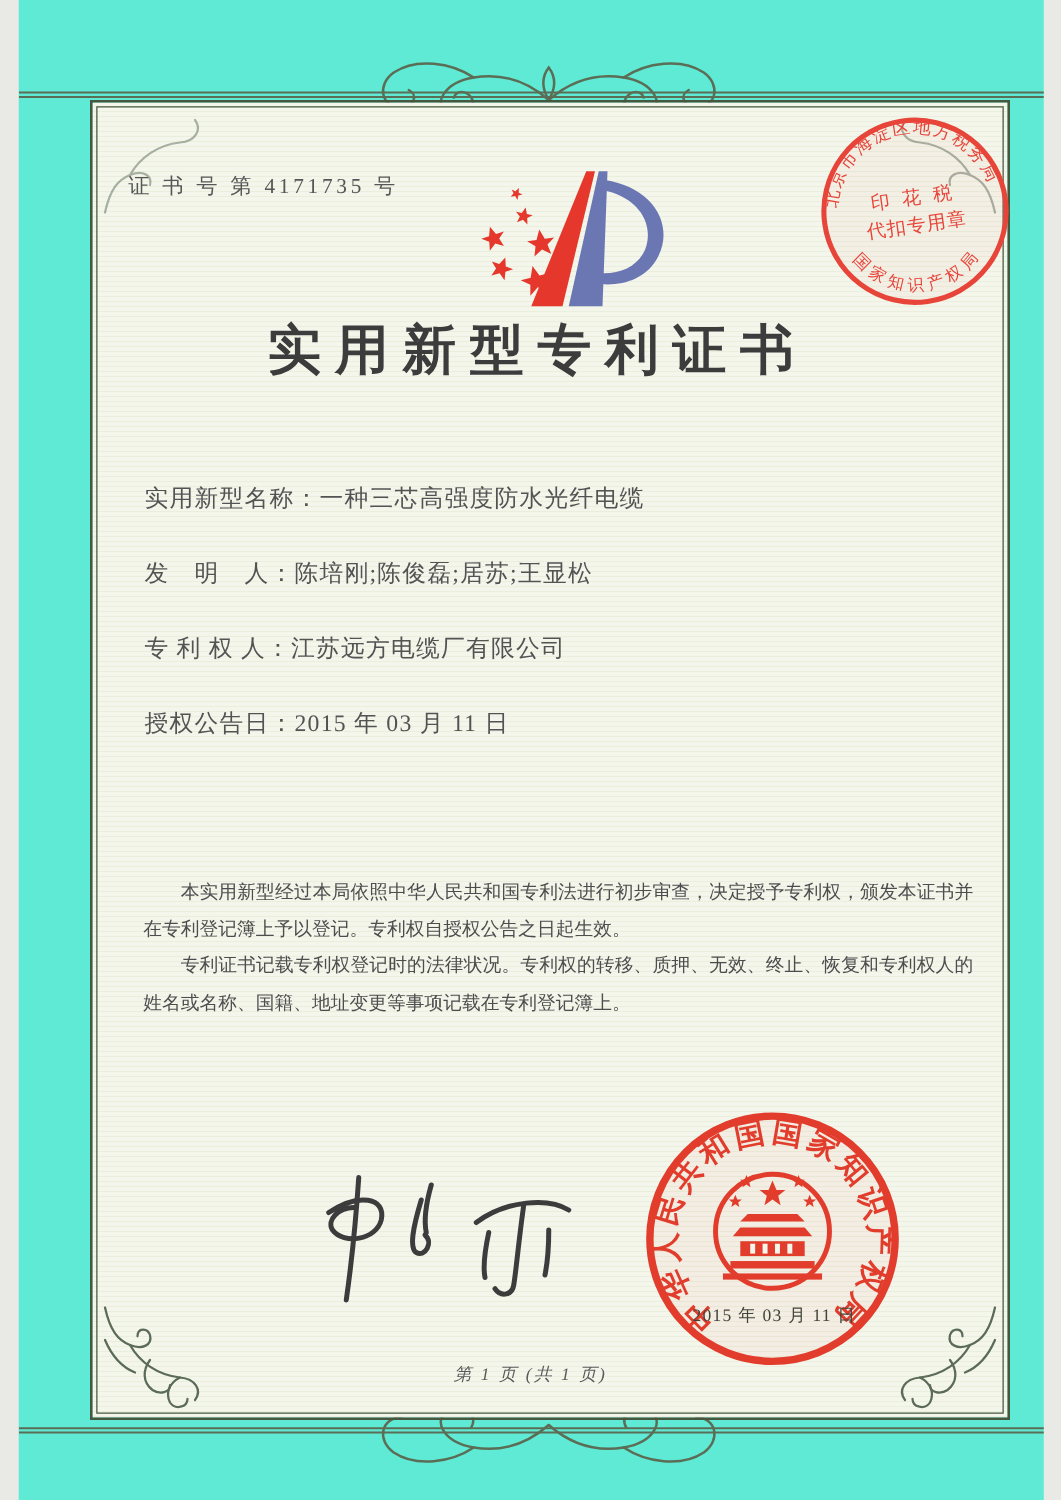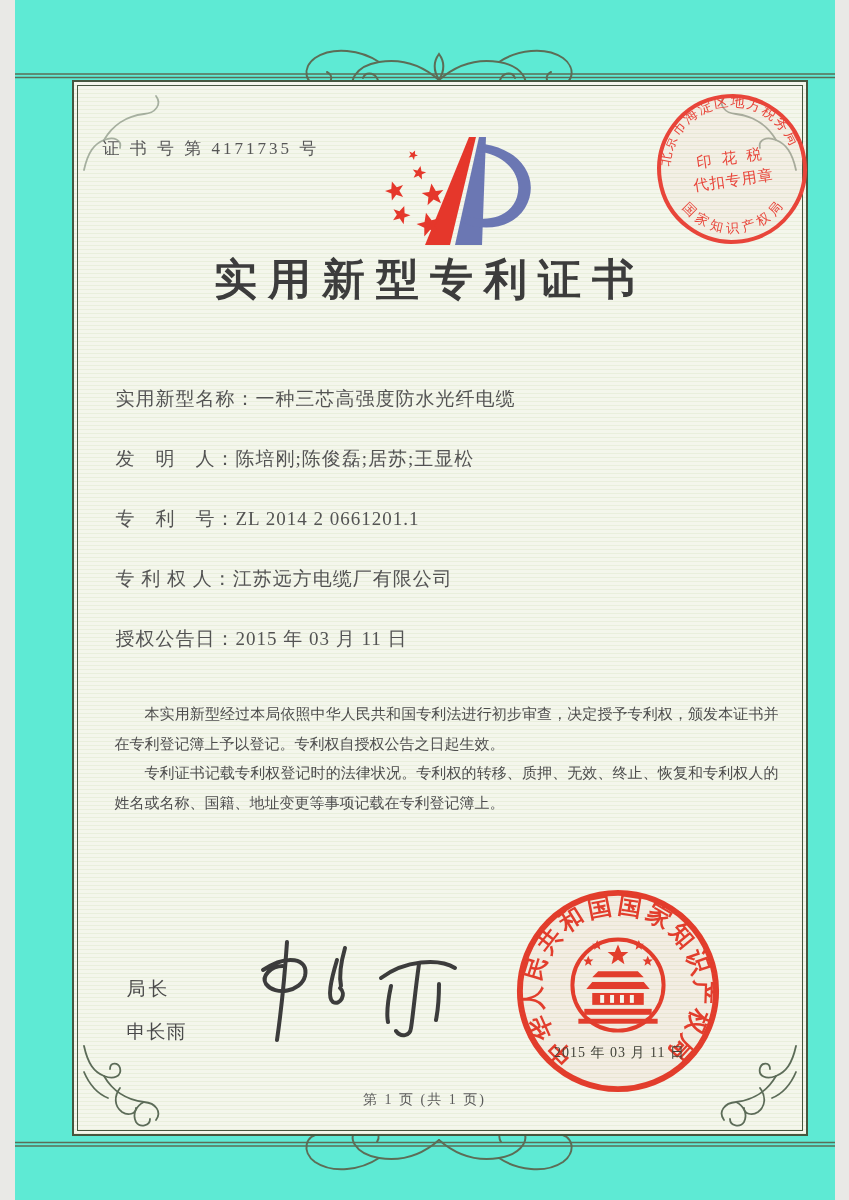--- a/index.html
+++ b/index.html
@@ -45,21 +45,21 @@
   .director{position:absolute;left:112px;top:976px;font-size:19px;letter-spacing:3px;color:#4a4a4a;}
   .director .name{margin-top:17px;letter-spacing:1px;}
   .signature{position:absolute;left:218px;top:932px;width:250px;height:125px;}
   .office-seal{position:absolute;left:494px;top:882px;width:218px;height:218px;}
   .seal-date{
     position:absolute;left:505px;top:1044px;width:200px;text-align:center;
     font-size:14px;letter-spacing:1px;color:#42433a;
   }
   .footer{
     position:absolute;left:0;top:1091px;width:100%;text-align:center;
-    font-size:14px;letter-spacing:2px;color:#5a5a5a;
+    font-size:14px;letter-spacing:2px;color:#5a5a5a;font-style:italic;
   }
   svg text{font-family:"Liberation Serif","DejaVu Serif",serif;}
 </style>
 </head>
 <body>
 
 <div class="page">
 
   <svg class="flourish top" viewBox="0 0 849 96">
     <g stroke="#5c6d56" fill="none" stroke-width="1.6">
@@ -164,34 +164,29 @@
     </text>
     <text x="80" y="74" text-anchor="middle" font-size="15" letter-spacing="3" fill="#e8453a">印 花 税</text>
     <text x="80" y="96" text-anchor="middle" font-size="15" letter-spacing="1" fill="#e8453a">代扣专用章</text>
   </svg>
 
   <div class="title">实用新型专利证书</div>
 
   <div class="fields">
     <div class="field">实用新型名称：一种三芯高强度防水光纤电缆</div>
     <div class="field">发　明　人：陈培刚;陈俊磊;居苏;王显松</div>
-    <div class="field">专　利　号：ZL 2014 2 0661201.1</div>
     <div class="field">专 利 权 人：江苏远方电缆厂有限公司</div>
     <div class="field">授权公告日：2015 年 03 月 11 日</div>
   </div>
 
   <div class="paragraphs">
     <p>本实用新型经过本局依照中华人民共和国专利法进行初步审查，决定授予专利权，颁发本证书并在专利登记簿上予以登记。专利权自授权公告之日起生效。</p>
     <p>专利证书记载专利权登记时的法律状况。专利权的转移、质押、无效、终止、恢复和专利权人的姓名或名称、国籍、地址变更等事项记载在专利登记簿上。</p>
   </div>
 
-  <div class="director">
-    <div>局长</div>
-    <div class="name">申长雨</div>
-  </div>
 
   <svg class="signature" viewBox="0 0 250 125">
     <g stroke="#3c3c3c" stroke-width="4" fill="none" stroke-linecap="round" stroke-linejoin="round">
       <path d="M30,38 C54,22 76,26 72,44 C68,60 42,64 33,52 C28,44 38,34 50,34"></path>
       <path d="M54,10 C52,40 48,80 44,108"></path>
       <path d="M104,28 C98,48 94,66 100,70 C107,74 114,62 107,56"></path>
       <path d="M112,16 C108,30 106,44 108,54"></path>
       <path d="M148,46 C172,28 206,26 222,36"></path>
       <path d="M186,32 C182,60 180,84 178,96 C177,104 168,106 163,99"></path>
       <path d="M158,54 C155,68 153,80 155,90"></path>

